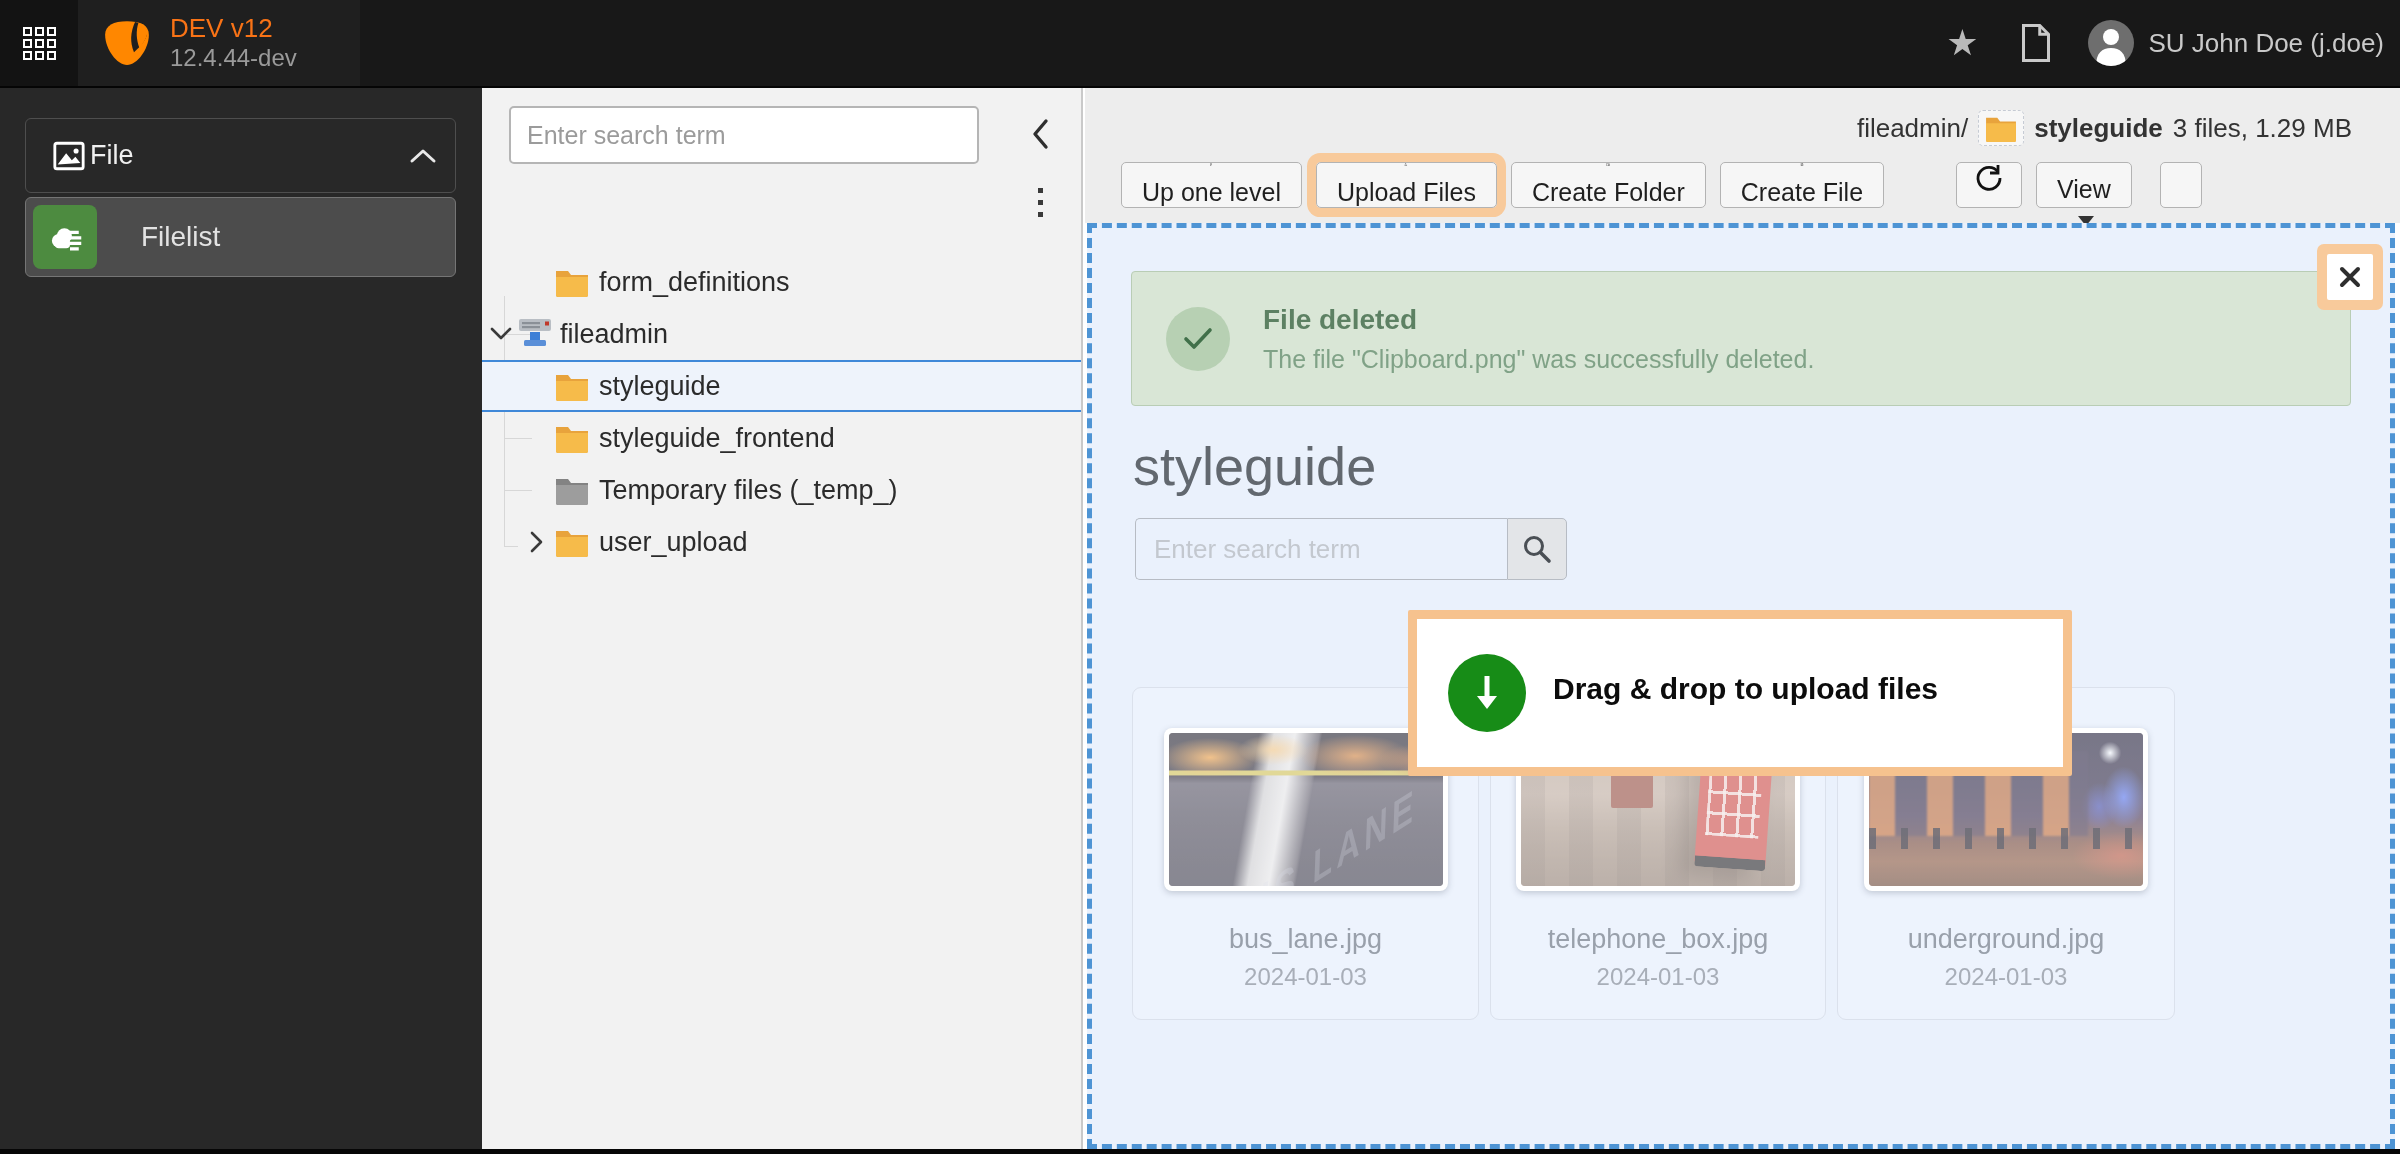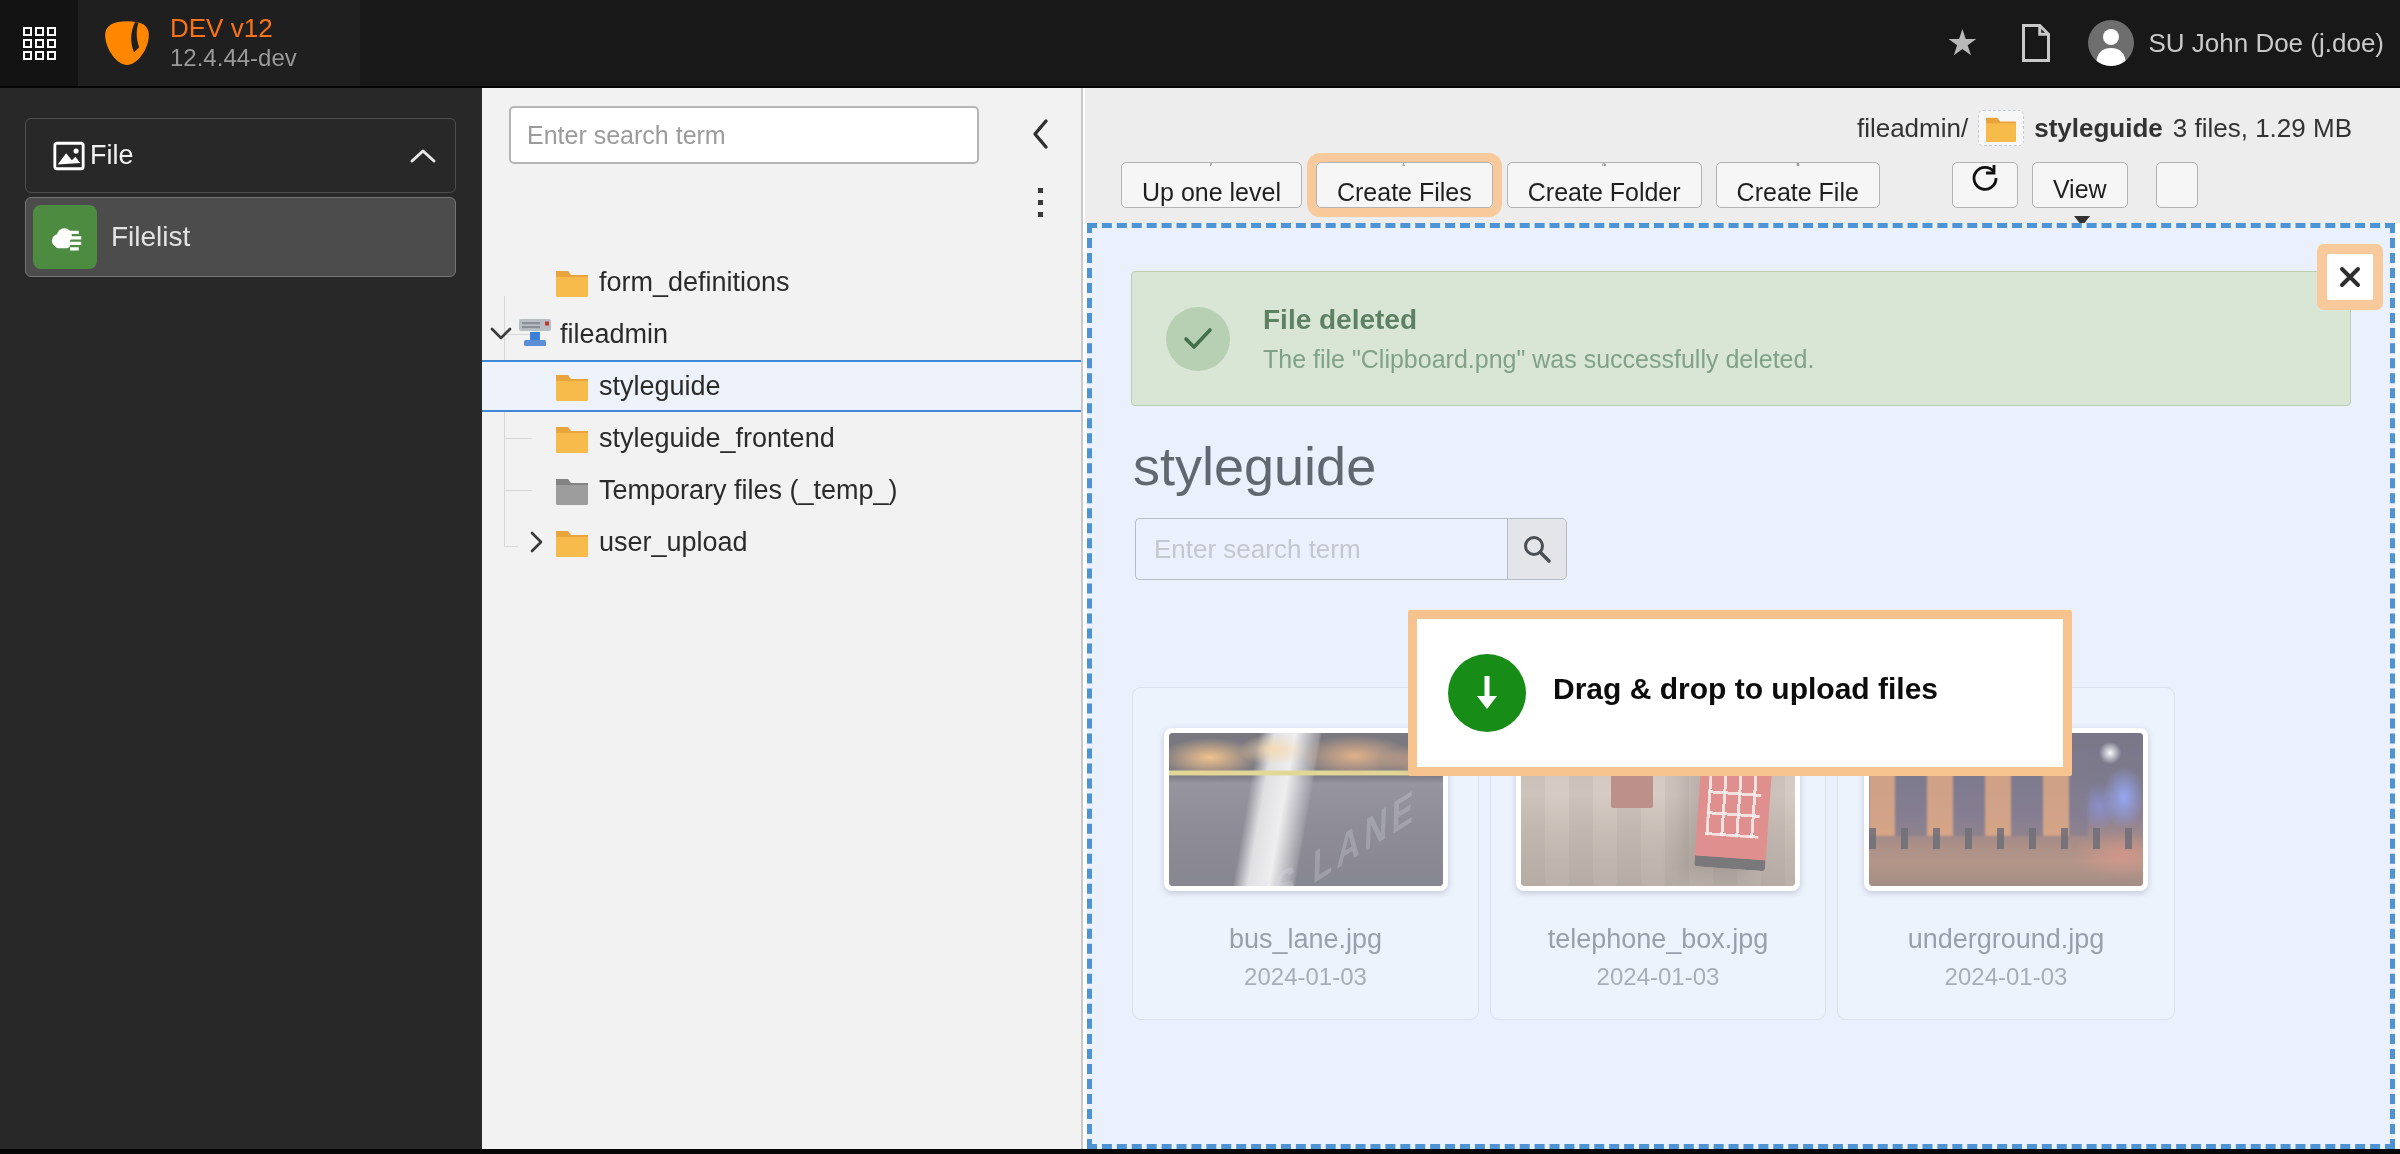--- a/index.html
+++ b/index.html
@@ -24,21 +24,21 @@
   .user-chip { display:flex; align-items:center; gap:14px; cursor:pointer; }
   .avatar { width:46px; height:46px; border-radius:50%; background:#6e6e6e; overflow:hidden; display:flex; align-items:flex-end; justify-content:center; }
   .user-name { color:#c9c9c9; font-size:26px; }
 
   
   .sidebar { position:absolute; left:0; top:88px; width:482px; height:1061px; background:#282828; }
   .module-group { position:absolute; left:25px; top:30px; width:431px; height:75px; border:1px solid #4e4e4e; border-radius:6px; display:flex; align-items:center; padding:0 18px 0 24px; cursor:pointer; }
   .module-group .label { color:#f0f0f0; font-size:27px; margin-left:40px; flex:1; }
   .module-item { position:absolute; left:25px; top:109px; width:431px; height:80px; background:#4c4c4c; border:1px solid #757575; border-radius:6px; display:flex; align-items:center; cursor:pointer; overflow:hidden; }
   .module-item .mod-icon { width:64px; height:64px; margin-left:7px; border-radius:8px; background:#4d8b40; display:flex; align-items:center; justify-content:center; flex:none; }
-  .module-item .label { color:#e3e3e3; font-size:28px; margin-left:14px; }
+  .module-item .label { color:#e3e3e3; font-size:28px; margin-left:44px; }
 
   
   .tree-panel { position:absolute; left:482px; top:88px; width:601px; height:1061px; background:#f2f2f2; border-right:2px solid #c9c9c9; }
   .tree-search { position:absolute; left:27px; top:18px; width:470px; height:58px; background:#fff; border:2px solid #b5b5b5; border-radius:5px; padding:0 16px; font-size:25px; color:#333; font-family:"Liberation Sans",sans-serif; }
   .tree-search::placeholder { color:#9b9b9b; }
   .panel-collapse { position:absolute; left:536px; top:24px; width:44px; height:44px; display:flex; align-items:center; justify-content:center; cursor:pointer; }
   .panel-kebab { position:absolute; left:540px; top:88px; width:36px; height:52px; display:flex; flex-direction:column; align-items:center; justify-content:center; gap:7px; cursor:pointer; }
   .panel-kebab span { width:5px; height:5px; background:#3a3a3a; }
   .tree { position:absolute; left:0; top:168px; width:100%; }
   .tree-row { position:relative; height:52px; display:flex; align-items:center; font-size:27px; color:#2b2b2b; cursor:pointer; }
@@ -344,21 +344,21 @@
         </button>
 
         <span class="pulse">
           <button class="btn">
             <svg width="26" height="26" viewBox="0 0 26 26">
               <path d="M3 14 v9 h14 v-9" fill="none" stroke="#111" stroke-width="2.8"></path>
               <path d="M10 14 V5" stroke="#111" stroke-width="3" fill="none"></path>
               <path d="M4.5 7 L10 1.5 L15.5 7 Z" fill="#111"></path>
               <rect x="19" y="20" width="3" height="3" fill="#111"></rect>
             </svg>
-            <span>Create Files</span>
+            <span>Upload Files</span>
           </button>
         </span>
 
         <button class="btn">
           <svg width="28" height="26" viewBox="0 0 28 26">
             <path d="M2 3 h9 l2.5 3 H26 v19 H2 z" fill="none" stroke="#111" stroke-width="2.6"></path>
             <path d="M20 13 v9 M15.5 17.5 h9" stroke="#111" stroke-width="3.4" fill="none"></path>
           </svg>
           <span>Create Folder</span>
         </button>

